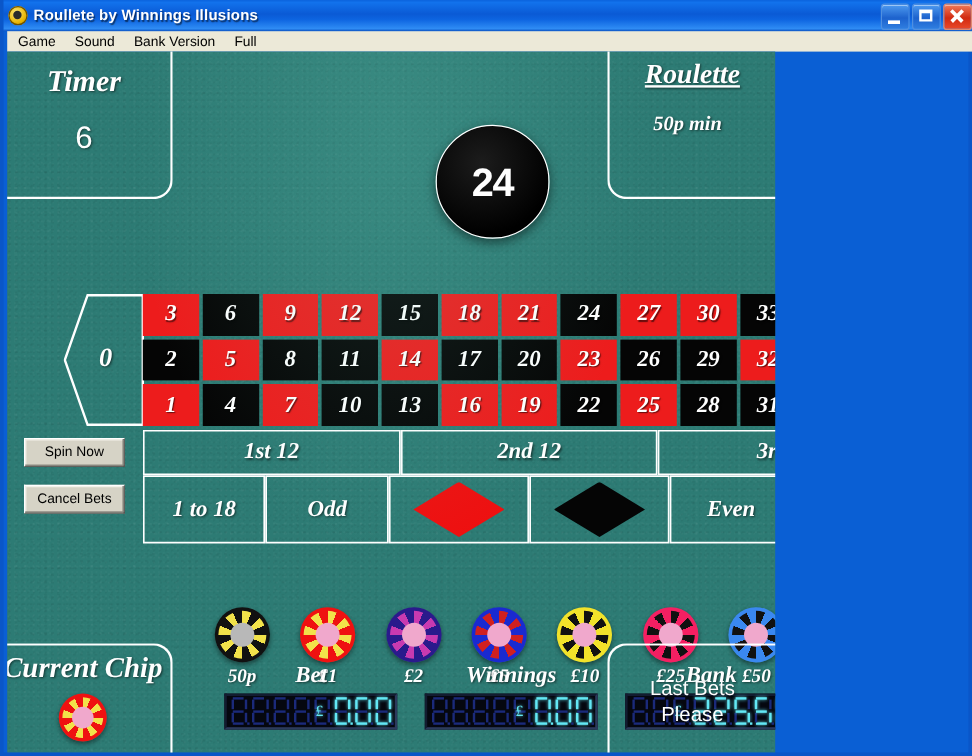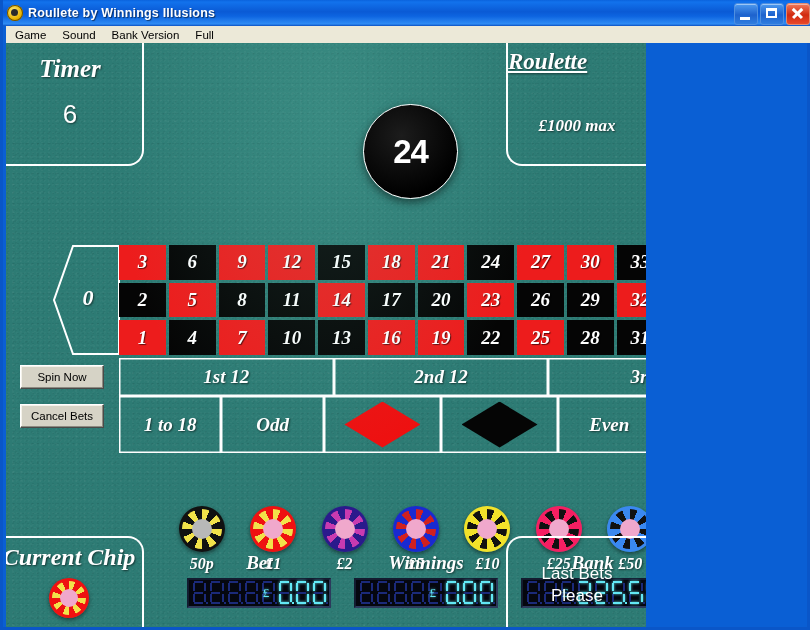--- a/index.html
+++ b/index.html
@@ -62,21 +62,21 @@
         border-bottom-right-radius:16px;z-index:2;}
   #timer-title{position:absolute;left:0;top:16px;width:136px;text-align:center;font-size:25px;}
   #timer-value{position:absolute;left:0;top:60px;width:136px;text-align:center;
         font-size:26px;color:#fff;text-shadow:1px 1px 2px rgba(0,0,0,.5);
         font-family:"Liberation Sans",sans-serif;}
 
   
   #infobox{position:absolute;right:-4px;top:-4px;width:142px;height:125px;
         border:2px solid #fff;border-top:none;border-right:none;
         border-bottom-left-radius:16px;z-index:2;}
-  #info-title{position:absolute;left:0;top:10px;width:138px;font-size:23px;
+  #info-title{position:absolute;left:0;top:10px;width:138px;text-align:center;font-size:23px;
         text-decoration:underline;}
   #info-min{position:absolute;left:0;top:54px;width:130px;text-align:center;font-size:17px;}
   #info-max{position:absolute;left:0;top:77px;width:138px;text-align:center;font-size:17px;}
 
   
   #ball{position:absolute;left:357px;top:61px;width:93px;height:93px;border-radius:50%;
         background:radial-gradient(circle at 40% 33%,#1c1c1c,#000 72%);
         border:1.5px solid #fff;display:flex;align-items:center;justify-content:center;
         box-shadow:0 3px 9px rgba(0,0,0,.5);z-index:3;}
   #ball span{color:#fff;font-size:33px;font-weight:bold;letter-spacing:-1px;}
@@ -190,21 +190,21 @@
 
   <div id="felt">
 
     <div id="timerbox">
       <div class="fancy" id="timer-title">Timer</div>
       <div id="timer-value">6</div>
     </div>
 
     <div id="infobox">
       <div class="fancy" id="info-title">Roulette</div>
-      <div class="fancy" id="info-max">£1000  max</div>
+      <div class="fancy" id="info-min">50p min</div>
     </div>
 
     <div id="ball">
       <span>24</span>
     </div>
 
     <div id="layout">
       <div class="zerocell">
         <svg width="70" height="110" viewBox="0 0 70 110">
           <polygon points="66,1 20,1 1,55 20,109 66,109" fill="none" stroke="#ffffff" stroke-width="2"></polygon>

